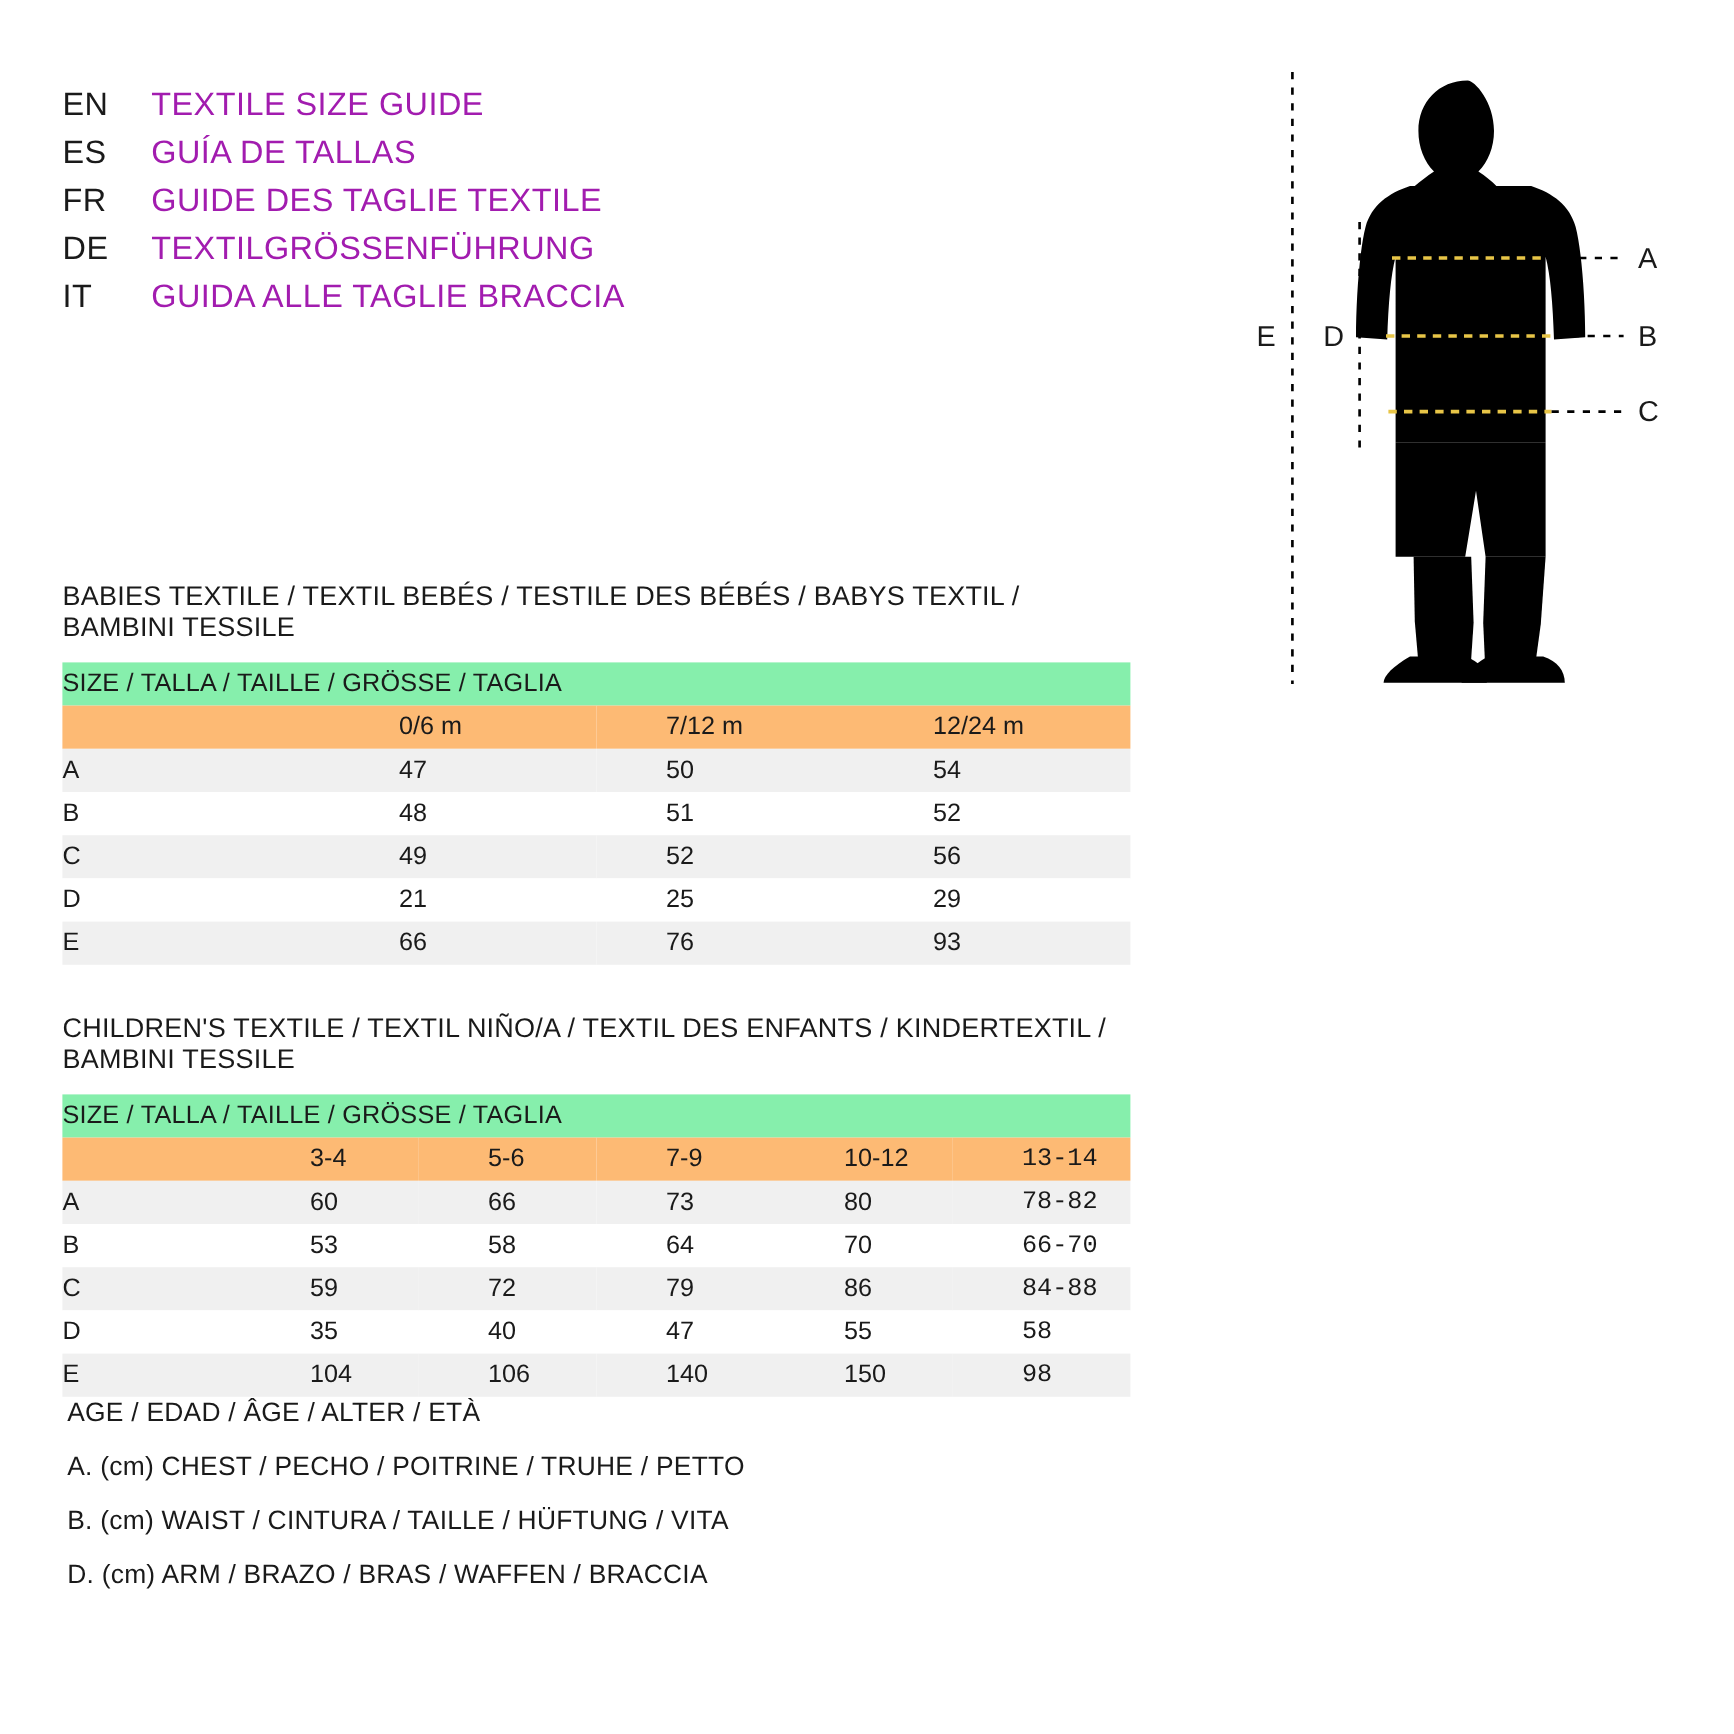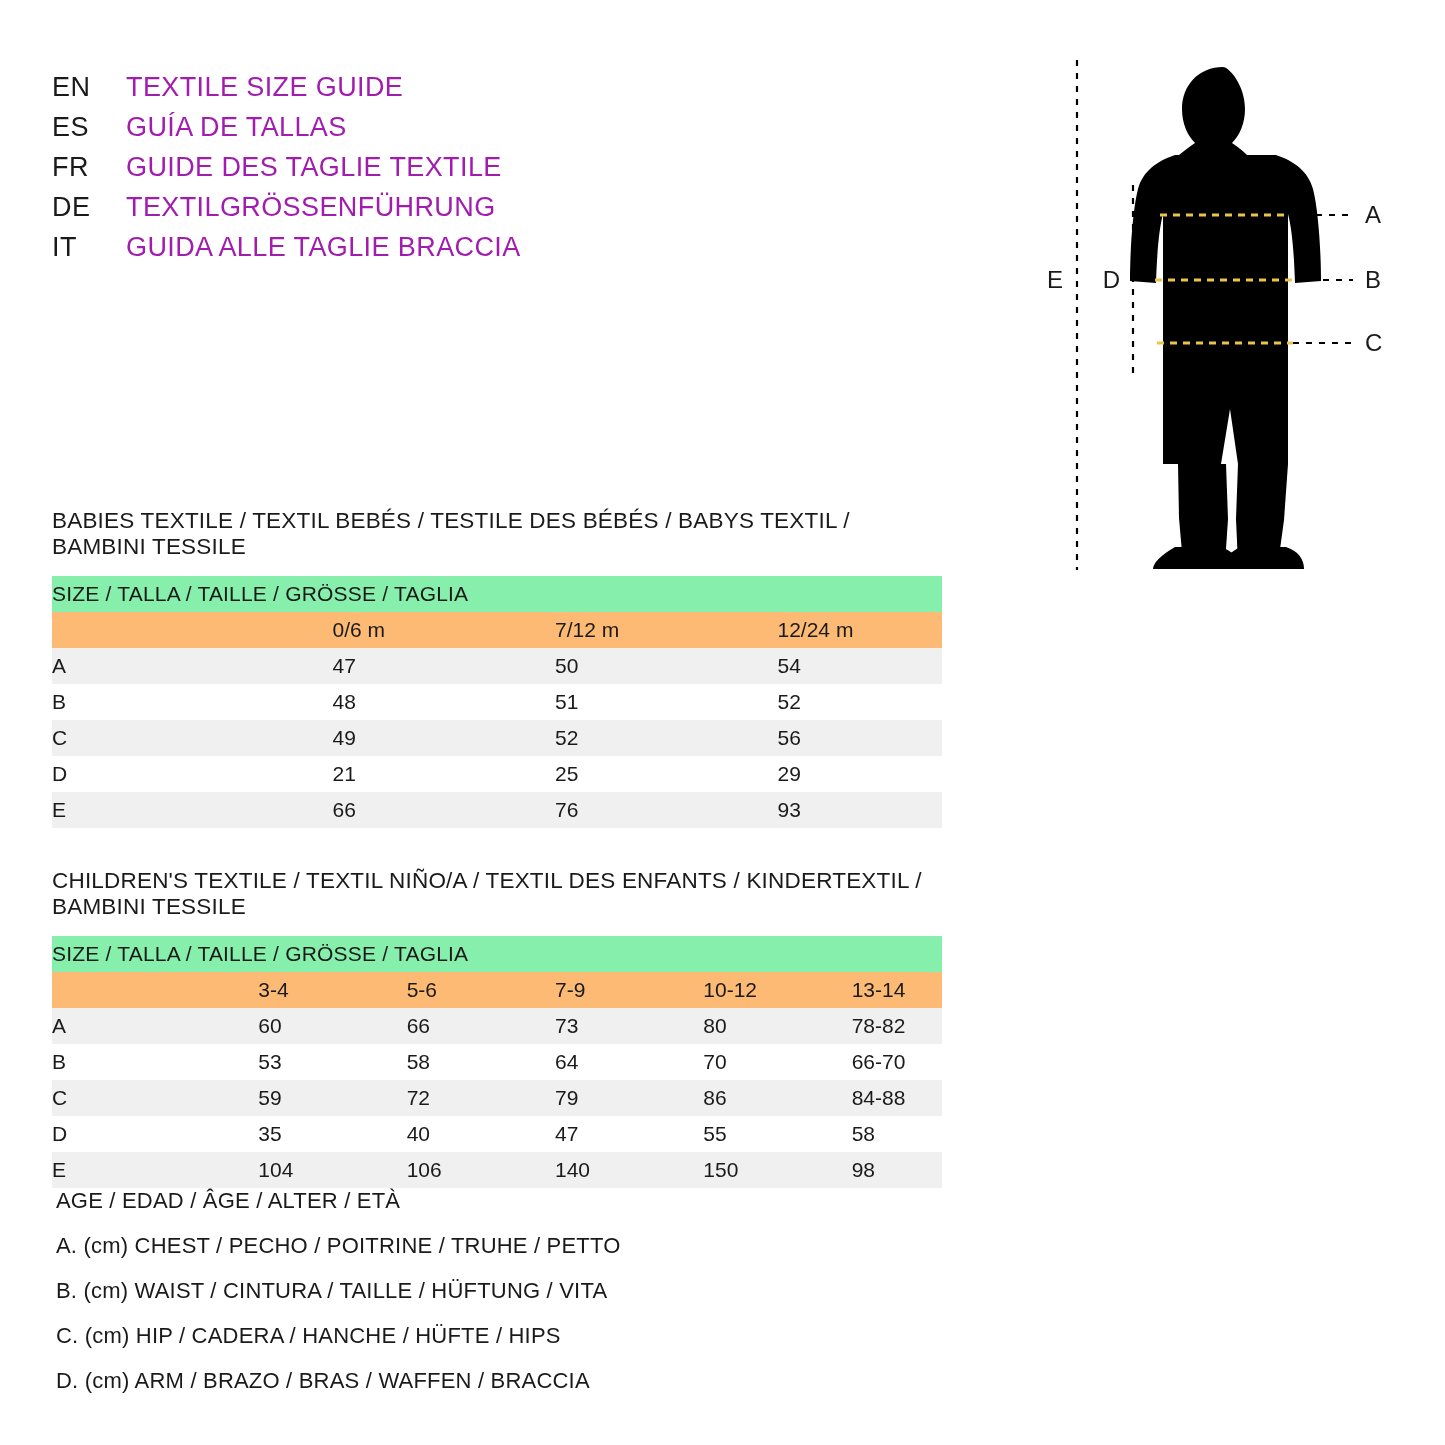--- a/index.html
+++ b/index.html
@@ -13,21 +13,21 @@
     font-family: "Liberation Sans", sans-serif;
     color: #1a1a1a;
     position: relative;
     overflow: hidden;
   }
   .page {
     position: relative;
     width: 1445px;
     height: 1445px;
     box-sizing: border-box;
-    padding: 60px 52px;
+    padding: 36px 52px;
   }
 
   
   .lang-block {
     position: absolute;
     left: 52px;
     top: 72px;
     width: 640px;
   }
   .lang-row {
@@ -101,21 +101,21 @@
   .babies td.rowlabel { width: 88px; }
   .babies td.c1 { width: 165px; padding-left: 58px; }
   .babies td.c2 { width: 155px; padding-left: 58px; }
   .babies td.c3 { padding-left: 58px; }
 
   .children td.rowlabel { width: 88px; }
   .children td.c1 { width: 175px; padding-left: 58px; }
   .children td.c2 { width: 170px; padding-left: 58px; }
   .children td.c3 { width: 155px; padding-left: 58px; }
   .children td.c4 { width: 165px; padding-left: 58px; }
-  .children td.c5 { padding-left: 58px; }
+  .children td.c5 { padding-left: 58px; font-family: Liberation Mono, monospace; }
 
   
   .legend {
   }
   .legend-line {
     font-size: 22px;
     letter-spacing: 0.2px;
     color: #1a1a1a;
     margin-bottom: 19px;
     padding-left: 4px;
@@ -296,18 +296,17 @@
           <td class="c5">98</td>
         </tr>
       </tbody>
     </table>
   </div>
 
   <div class="legend">
     <div class="legend-line">AGE / EDAD / ÂGE / ALTER / ETÀ</div>
     <div class="legend-line">A. (cm) CHEST / PECHO / POITRINE / TRUHE / PETTO</div>
     <div class="legend-line">B. (cm) WAIST / CINTURA / TAILLE / HÜFTUNG / VITA</div>
-    <div class="legend-line">C. (cm) HIP / CADERA / HANCHE / HÜFTE / HIPS</div>
     <div class="legend-line">D. (cm) ARM / BRAZO / BRAS / WAFFEN / BRACCIA</div>
 
   </div>
 
 </div>
 
 </body></html>

